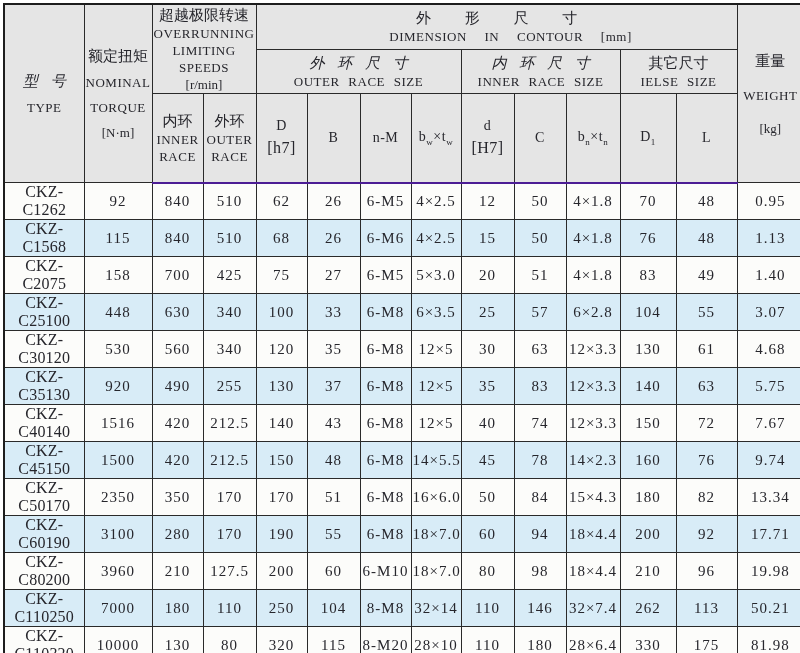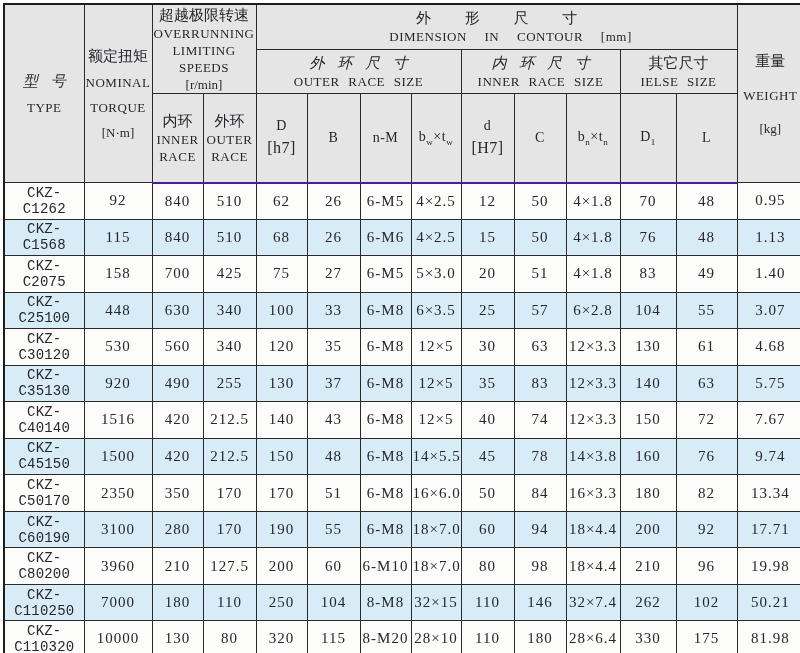--- a/index.html
+++ b/index.html
@@ -40,23 +40,22 @@
   thead tr.h-row-3 { height: 89px; }
   thead tr.h-row-3 th { border-bottom: 2px solid #4c1d95; }
   tbody tr { height: 36px; }
   tbody tr.alt td { background: #d8ecf7; }
   tbody td {
     font-size: 15px;
     letter-spacing: 1px;
     color: #33333a;
   }
   tbody td.model {
-    font-size: 14px;
+    font-size: 16px;
     letter-spacing: 0.2px;
-    font-family: Liberation Mono, monospace;
   }
   .zh   { font-size: 15px; line-height: 20px; }
   .en   { font-size: 13px; line-height: 17px; letter-spacing: 0.5px; }
   .unit { font-size: 13px; line-height: 17px; }
   .gap      { margin-top: 8px; }
   .gap-big  { margin-top: 16px; }
   .zh-wide  { word-spacing: 30px; }
   .en-wide  { word-spacing: 14px; padding-left: 28px; }
   .zh-mid   { word-spacing: 9px; font-style: italic; }
   .en-mid   { word-spacing: 5px; font-family: Liberation Serif, serif; }
@@ -272,37 +271,37 @@
           <td class="model">CKZ-C45150</td>
           <td>1500</td>
           <td>420</td>
           <td>212.5</td>
           <td>150</td>
           <td>48</td>
           <td>6-M8</td>
           <td>14×5.5</td>
           <td>45</td>
           <td>78</td>
-          <td>14×3.8</td>
+          <td>14×2.3</td>
           <td>160</td>
           <td>76</td>
           <td>9.74</td>
         </tr>
         <tr>
           <td class="model">CKZ-C50170</td>
           <td>2350</td>
           <td>350</td>
           <td>170</td>
           <td>170</td>
           <td>51</td>
           <td>6-M8</td>
           <td>16×6.0</td>
           <td>50</td>
           <td>84</td>
-          <td>16×3.3</td>
+          <td>15×4.3</td>
           <td>180</td>
           <td>82</td>
           <td>13.34</td>
         </tr>
         <tr class="alt">
           <td class="model">CKZ-C60190</td>
           <td>3100</td>
           <td>280</td>
           <td>170</td>
           <td>190</td>
@@ -333,26 +332,26 @@
           <td>19.98</td>
         </tr>
         <tr class="alt">
           <td class="model">CKZ-C110250</td>
           <td>7000</td>
           <td>180</td>
           <td>110</td>
           <td>250</td>
           <td>104</td>
           <td>8-M8</td>
-          <td>32×15</td>
+          <td>32×14</td>
           <td>110</td>
           <td>146</td>
           <td>32×7.4</td>
           <td>262</td>
-          <td>102</td>
+          <td>113</td>
           <td>50.21</td>
         </tr>
         <tr>
           <td class="model">CKZ-C110320</td>
           <td>10000</td>
           <td>130</td>
           <td>80</td>
           <td>320</td>
           <td>115</td>
           <td>8-M20</td>

